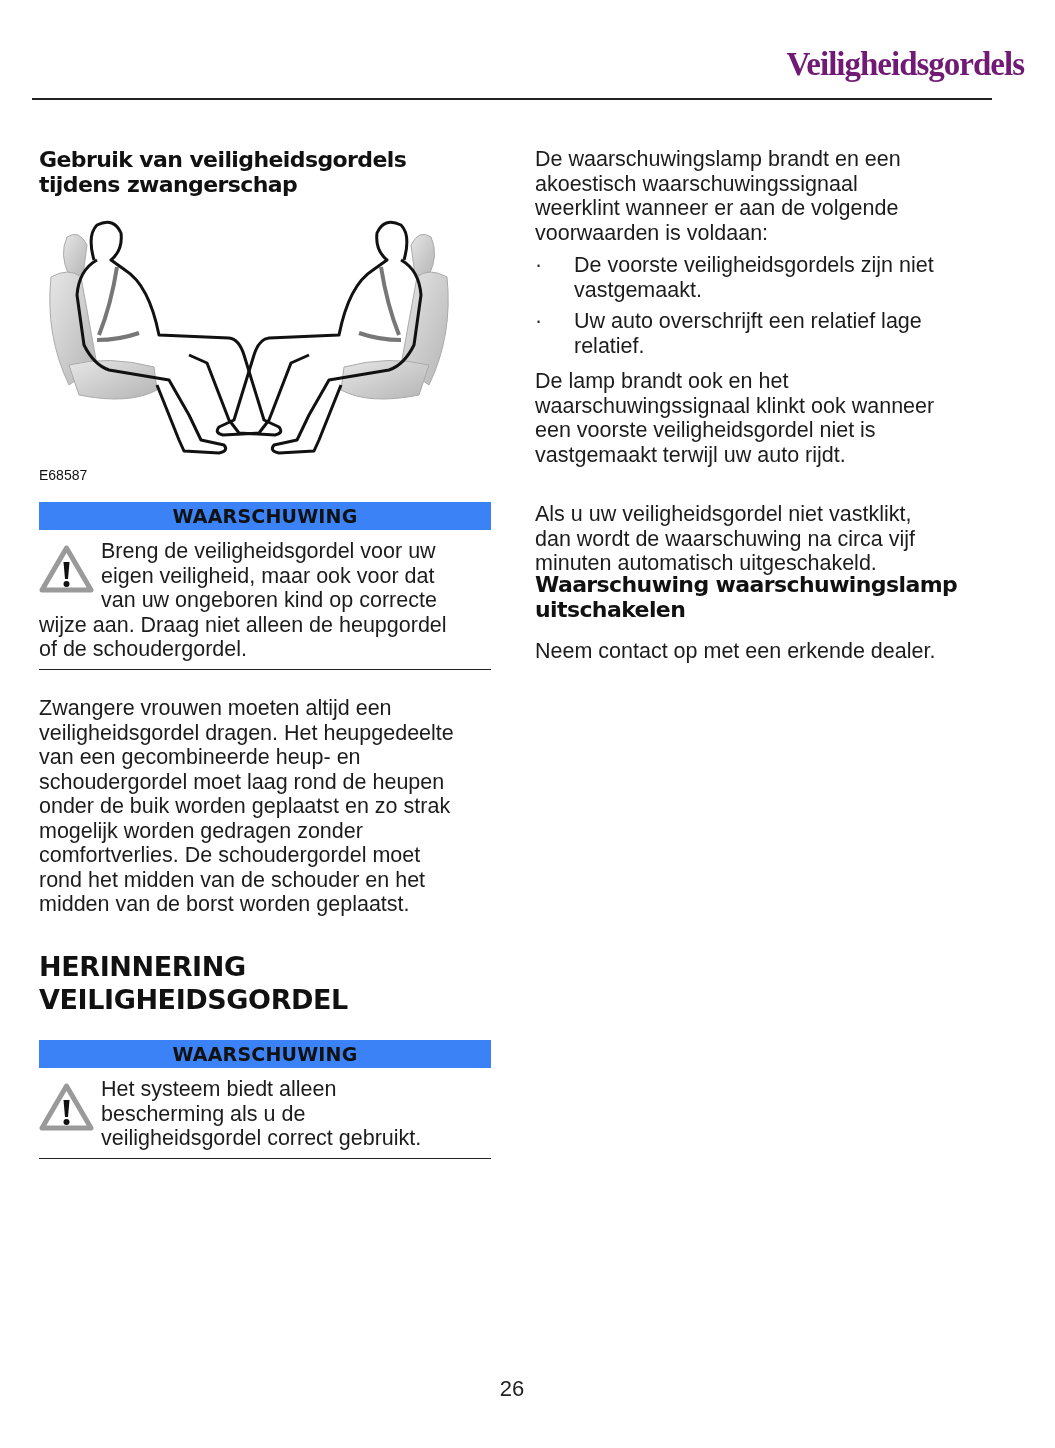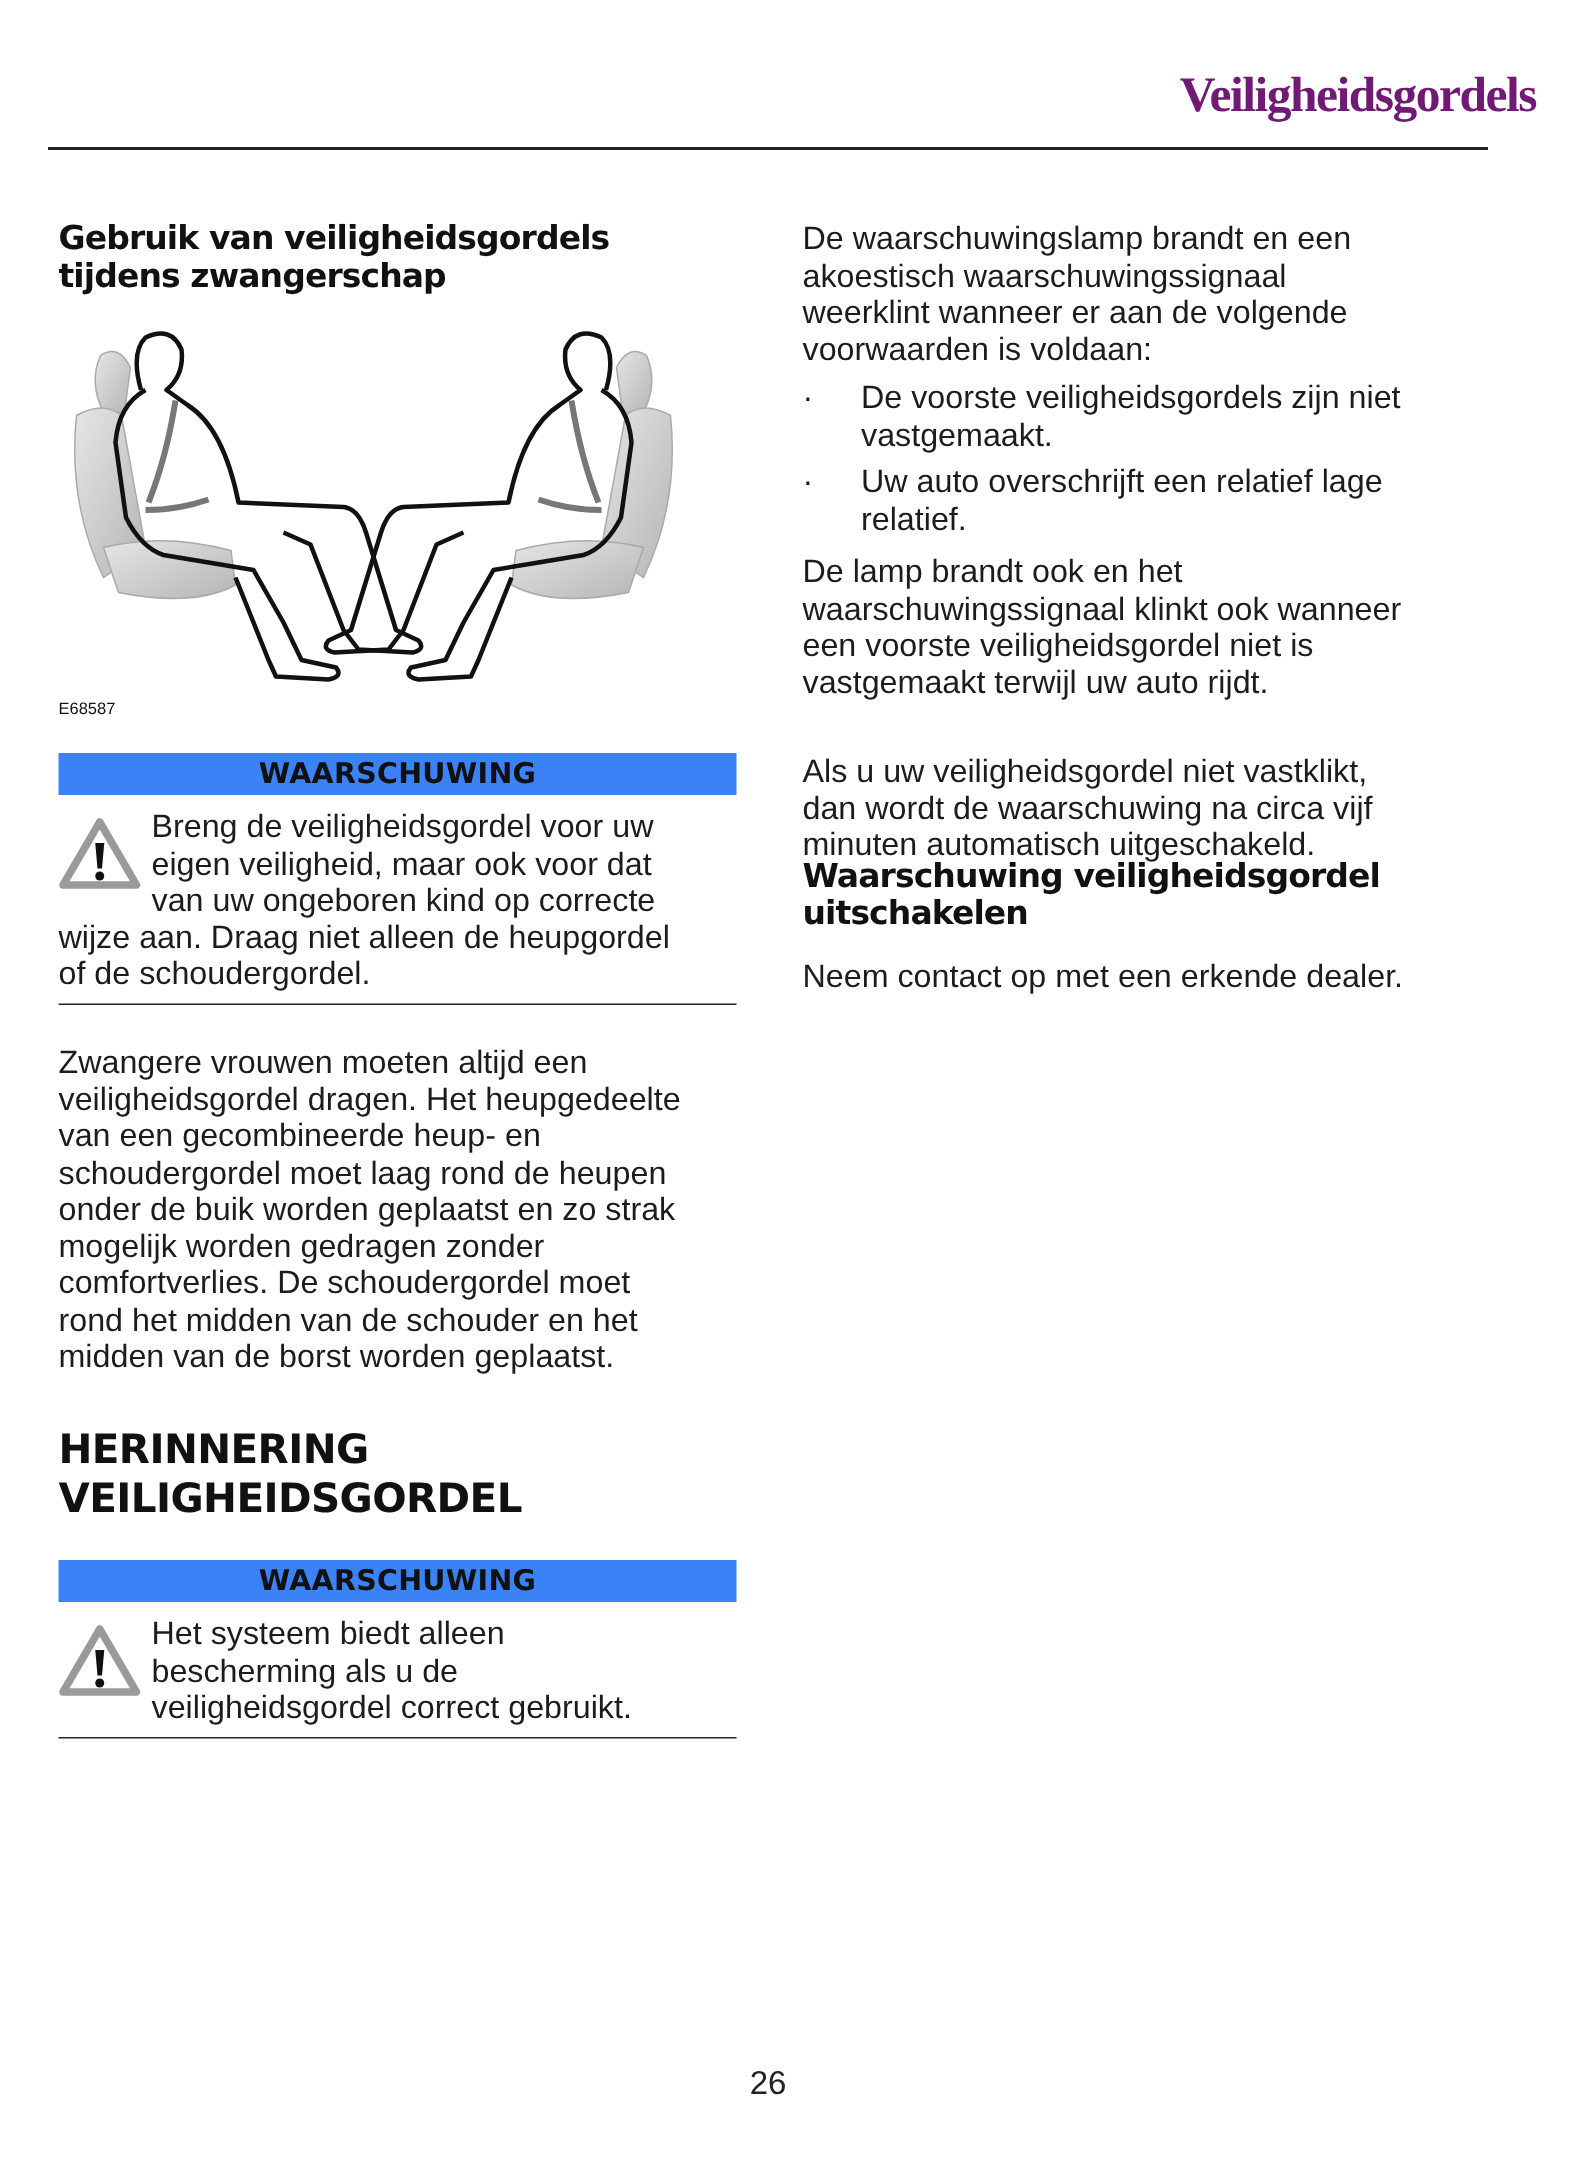--- a/index.html
+++ b/index.html
@@ -27,21 +27,21 @@
     font-family: "DejaVu Sans", sans-serif; font-weight: bold; font-size: 27px;
     line-height: 33px; letter-spacing: -0.4px; color: #111; margin: 0;
   }
   .para {
     font-size: 21.5px; line-height: 24.5px; margin: 0; color: #1c1c1c;
   }
   .abs { position: absolute; left: 0; width: 100%; }
 
   
   .illus { position: absolute; left: 0; width: 420px; height: 245px; }
-  .fig-code { font-size: 11px; color: #111; }
+  .fig-code { font-size: 14px; color: #111; }
 
   
   .warn-head {
     background: #3b82f6; height: 28px; text-align: center;
     font-family: "DejaVu Sans", sans-serif; font-weight: bold; font-size: 19px;
     line-height: 29px; letter-spacing: 0.2px; color: #111;
   }
   .warn-body { position: relative; font-size: 21.5px; line-height: 24.5px; color: #1c1c1c; }
   .warn-icon { position: absolute; left: 0; top: 6px; width: 55px; height: 48px; }
   .warn-line { display: block; }
@@ -189,21 +189,21 @@
     <p class="para">vastgemaakt terwijl uw auto rijdt.</p>
   </div>
 
   <div class="abs" style="top:502px;">
     <p class="para">Als u uw veiligheidsgordel niet vastklikt,</p>
     <p class="para">dan wordt de waarschuwing na circa vijf</p>
     <p class="para">minuten automatisch uitgeschakeld.</p>
   </div>
 
   <div class="abs" style="top:572px;">
-    <p class="h-sub">Waarschuwing veiligheidsgordel</p>
+    <p class="h-sub">Waarschuwing waarschuwingslamp</p>
     <p class="h-sub">uitschakelen</p>
   </div>
 
   <div class="abs" style="top:639px;">
     <p class="para">Neem contact op met een erkende dealer.</p>
   </div>
 </div>
 
 <div class="page-num">26</div>
 

